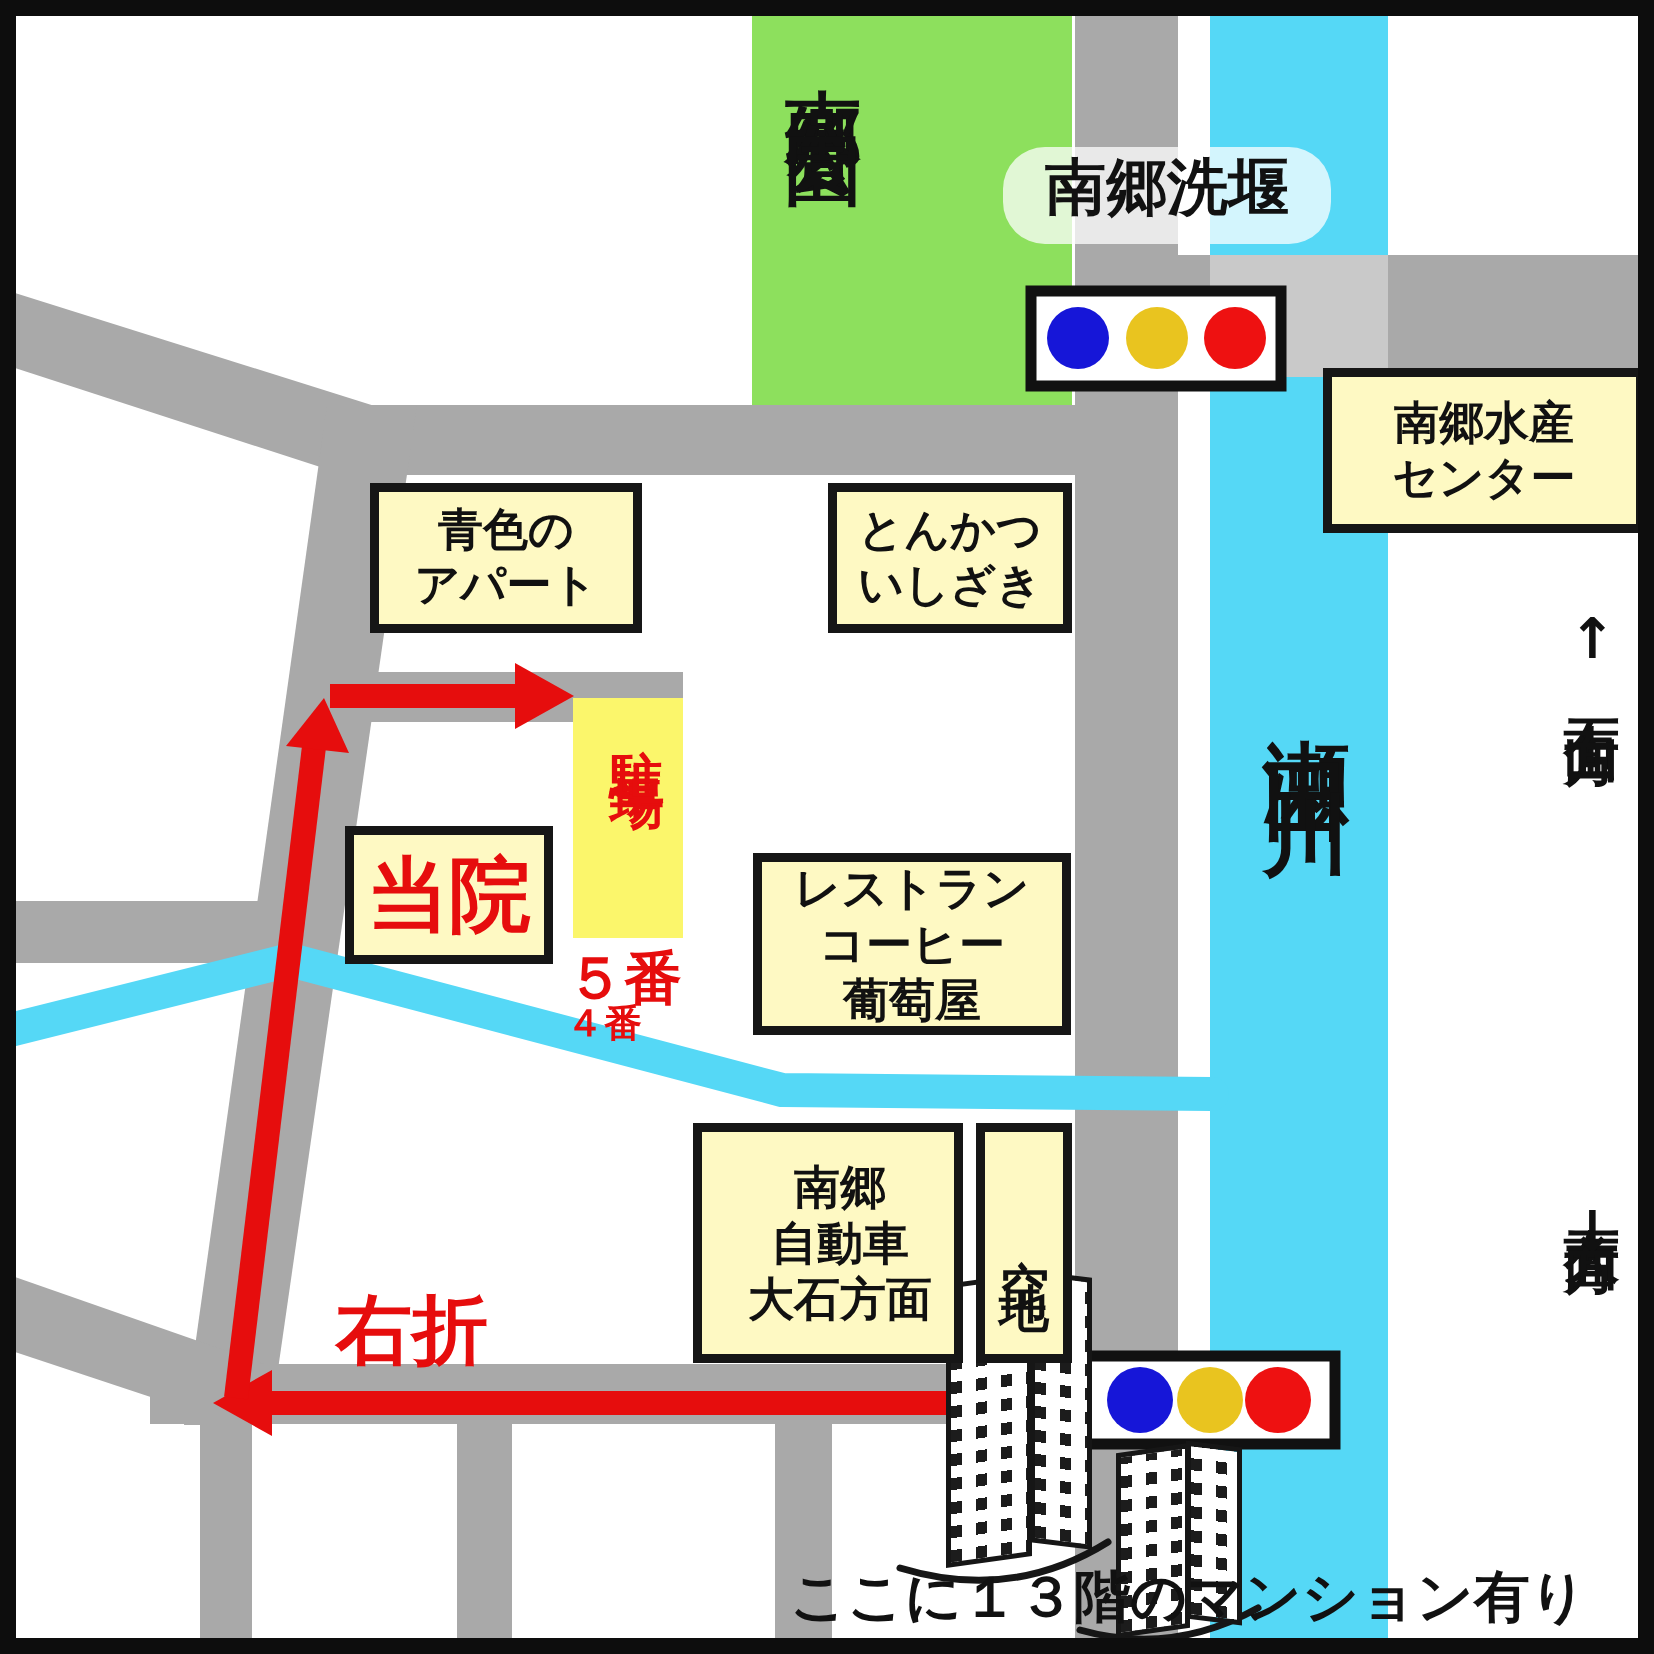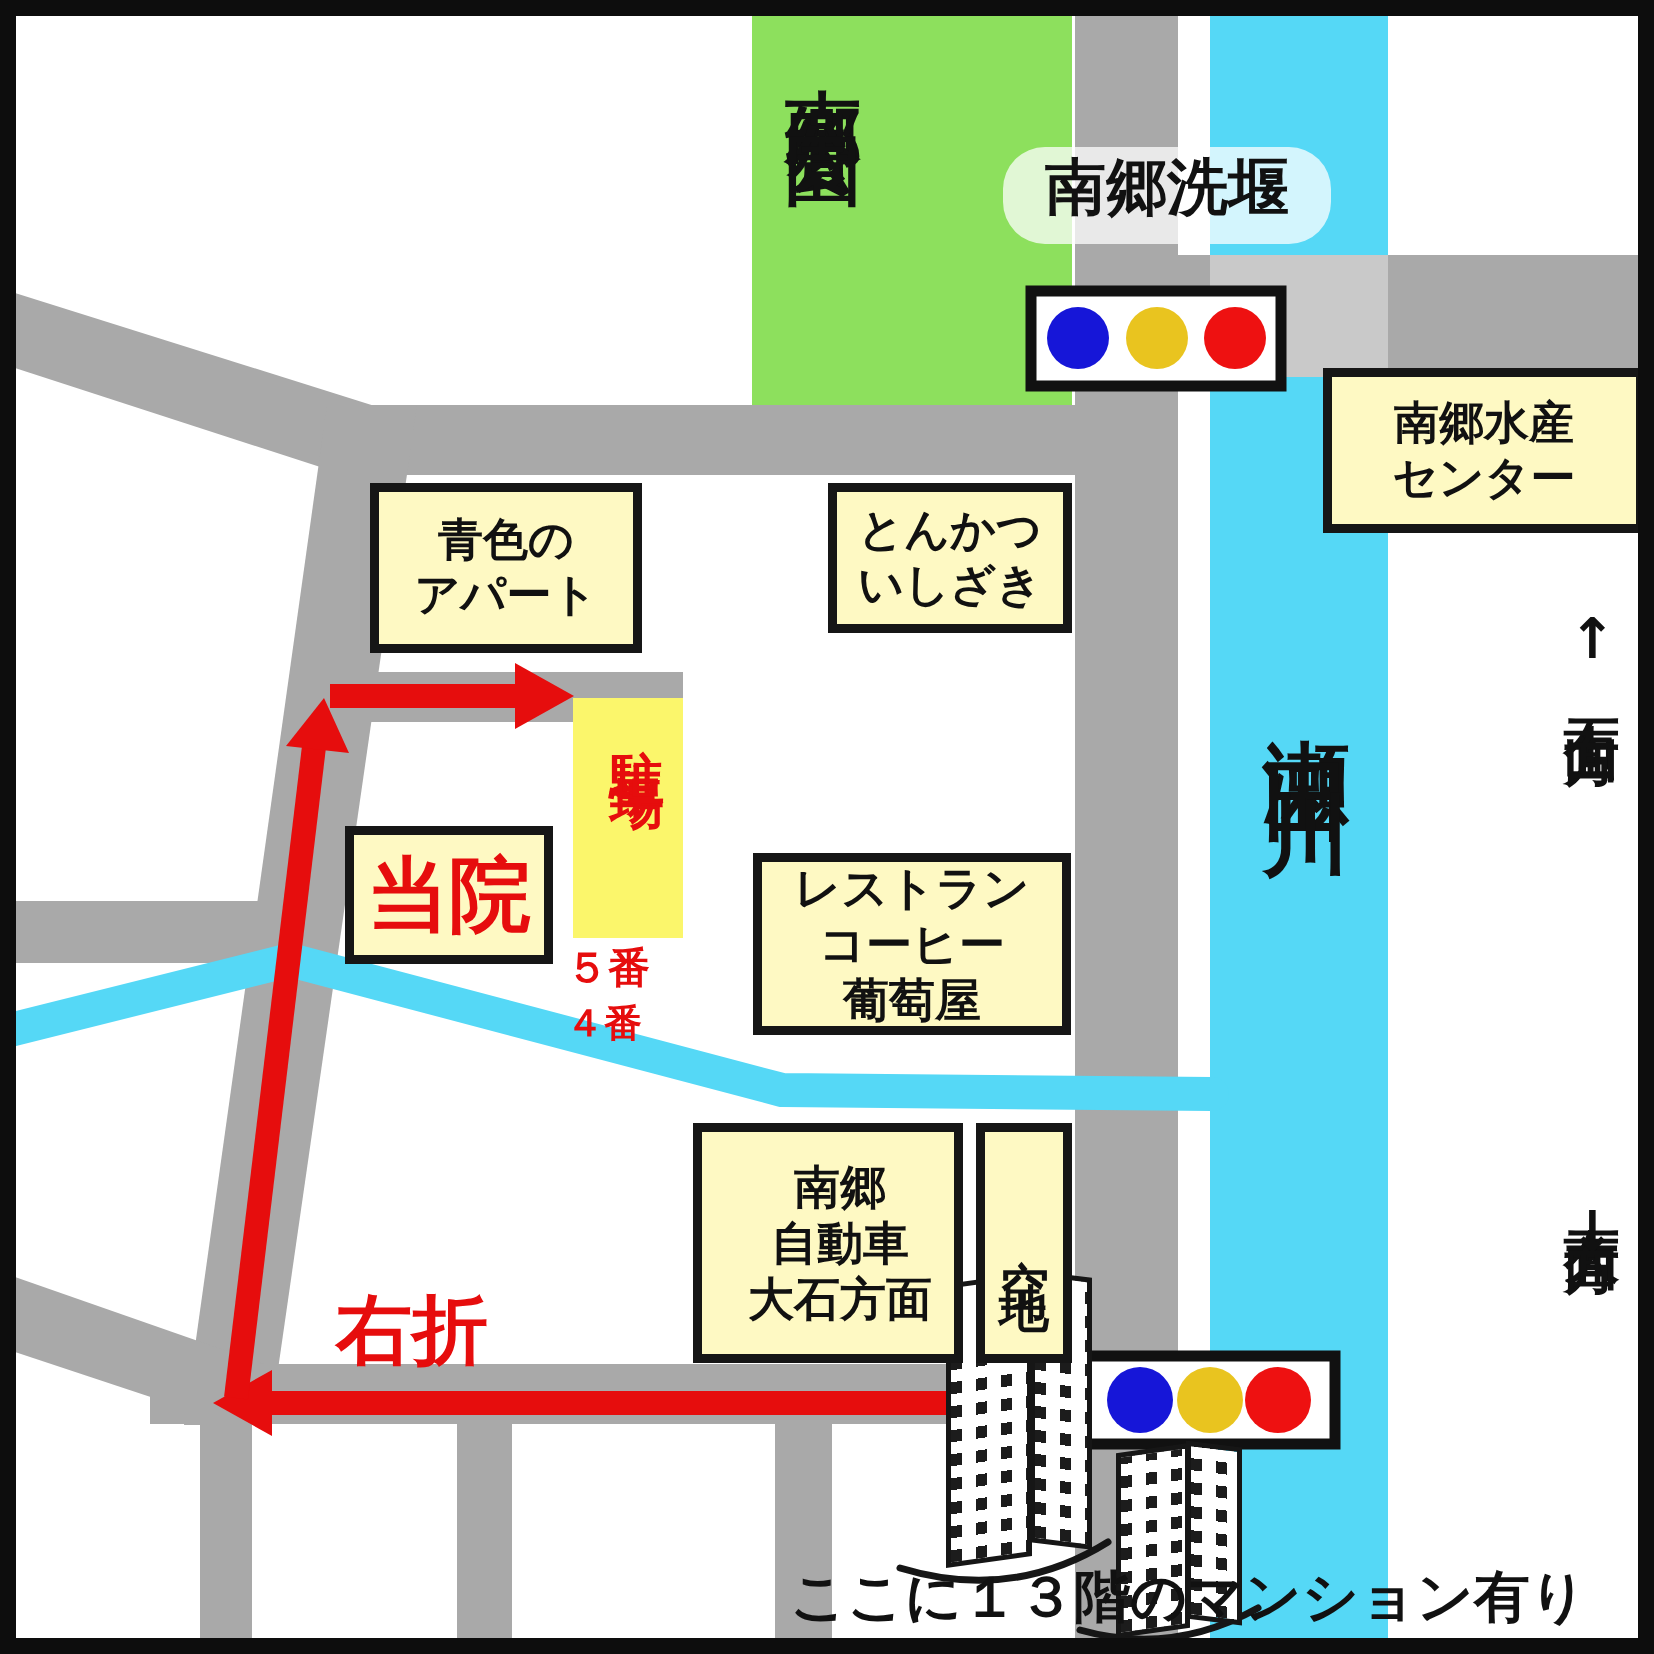--- a/index.html
+++ b/index.html
@@ -96,36 +96,36 @@
   <div class="box" style="left:1323px; top:368px; width:322px; height:165px; font-size:45px;">
     <div>南郷水産</div>
     <div>センター</div>
   </div>
 
   <div class="label vtext" style="left:1554px; top:606px; font-size:56px; letter-spacing:4px;">↑石山方面</div>
   <div class="label vtext" style="left:1554px; top:1183px; font-size:56px; letter-spacing:4px;">大石方面↓</div>
 
   <div class="label vtext" style="left:1248px; top:668px; font-size:88px; letter-spacing:26px;">瀬田川</div>
 
-  <div class="box" style="left:370px; top:483px; width:272px; height:170px; font-size:45px;">
+  <div class="box" style="left:370px; top:483px; width:272px; height:150px; font-size:45px;">
     <div>青色の</div>
     <div>アパート</div>
   </div>
 
   <div class="box" style="left:828px; top:483px; width:244px; height:150px; font-size:45px;">
     <div>とんかつ</div>
     <div>いしざき</div>
   </div>
 
   <div class="box" style="left:345px; top:826px; width:208px; height:138px; font-size:82px;">
     <div class="red">当院</div>
   </div>
 
   <div class="label vtext red" style="left:600px; top:706px; font-size:54px; letter-spacing:14px;">駐車場</div>
-  <div class="label red" style="left:566px; top:940px; font-size:42px;">５番</div>
+  <div class="label red" style="left:566px; top:940px; font-size:58px;">５番</div>
   <div class="label red" style="left:566px; top:998px; font-size:38px;">４番</div>
 
   <div class="box" style="left:753px; top:853px; width:318px; height:182px; font-size:46px;">
     <div>レストラン</div>
     <div>コーヒー</div>
     <div>葡萄屋</div>
   </div>
 
   <div class="box" style="left:693px; top:1123px; width:270px; height:240px; font-size:46px;padding-left:24px;">
     <div>南郷</div>

